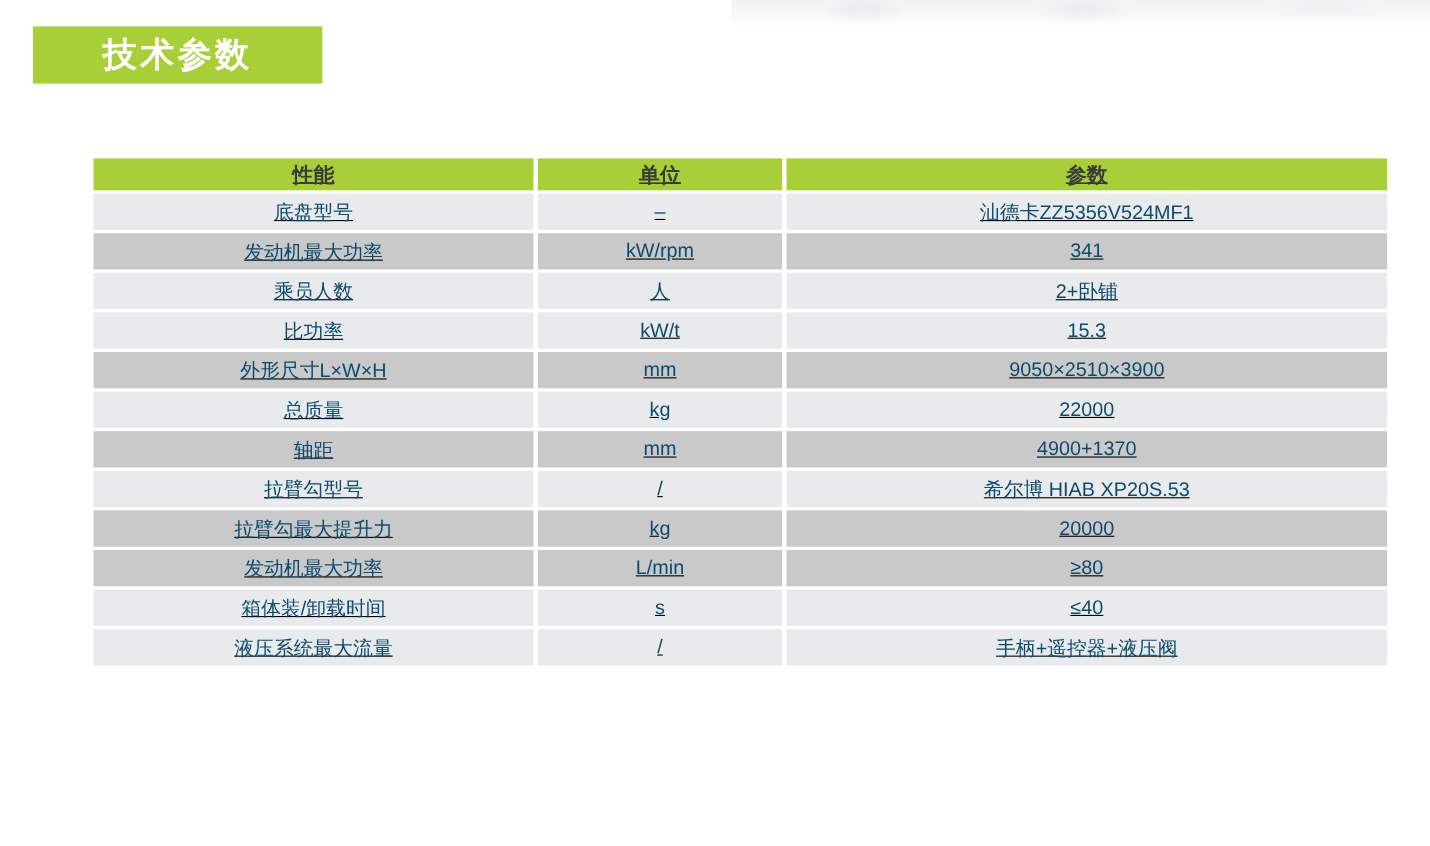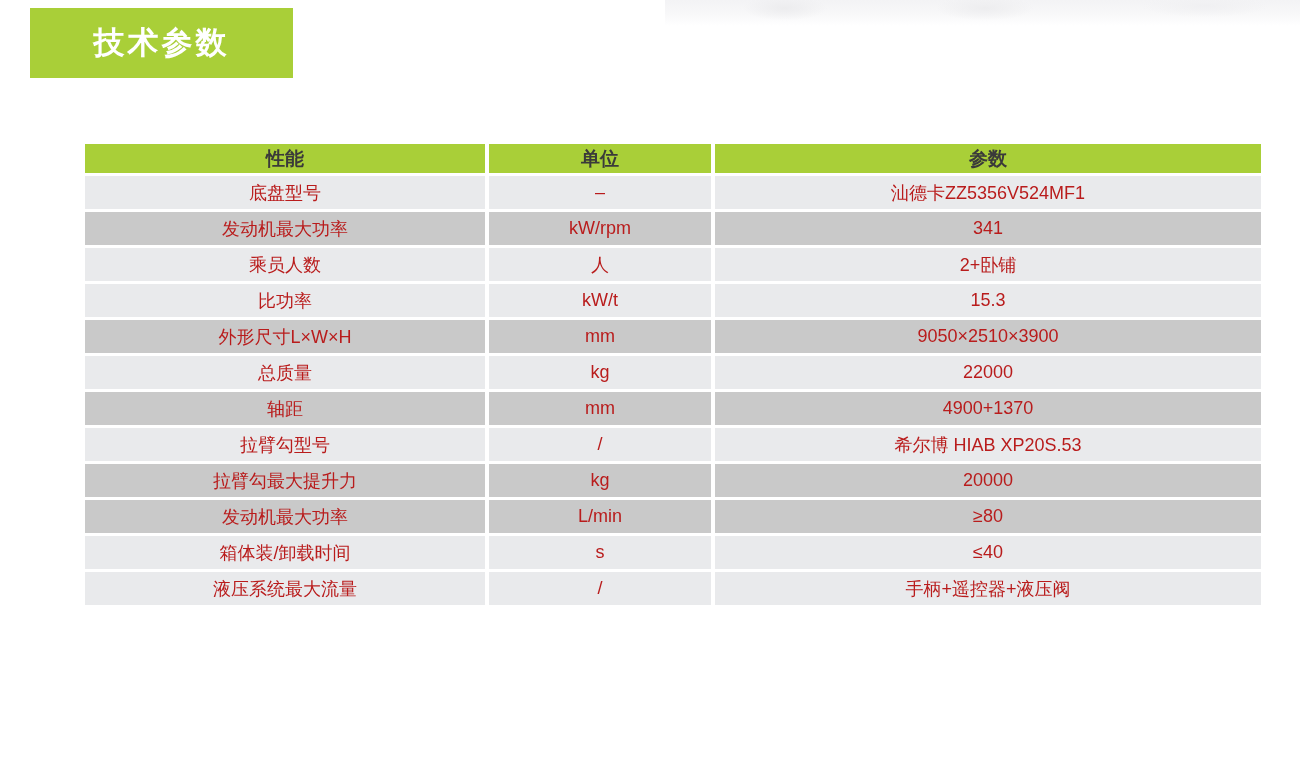--- a/index.html
+++ b/index.html
@@ -13,46 +13,47 @@
   
   .watermark {
     position: absolute; left: 665px; top: 0; width: 635px; height: 26px;
     background:
       radial-gradient(ellipse 60px 18px at 120px 8px, #ececee 0%, rgba(236,236,238,0) 70%),
       radial-gradient(ellipse 70px 18px at 320px 8px, #ededef 0%, rgba(237,237,239,0) 70%),
       radial-gradient(ellipse 90px 16px at 540px 6px, #f0f0f2 0%, rgba(240,240,242,0) 70%),
       linear-gradient(180deg, #f3f3f5 0%, #f8f8f9 55%, #ffffff 100%);
   }
   .title-badge {
-    position: absolute; left: 30px; top: 8px;
-    width: 263px; height: 70px;
+    position: absolute; left: 30px; top: 24px;
+    width: 263px; height: 52px;
     background: #a9cf38;
     color: #ffffff;
     font-size: 31px; font-weight: bold;
     letter-spacing: 3px;
     display: flex; align-items: center; justify-content: center;
   }
   table.spec-table {
     position: absolute; left: 81px; top: 141px;
     width: 1184px;
     border-collapse: separate;
     border-spacing: 4px 3px;
     table-layout: fixed;
+    text-decoration: underline;
   }
   .spec-table th {
     background: #a9cf38;
     height: 29px;
     font-size: 19px; font-weight: bold;
     color: #3a3a3a;
     text-align: center; vertical-align: middle;
   }
   .spec-table td {
     height: 33px;
     font-size: 18px;
-    color: #b91c1c;
+    color: #0c4a6e;
     text-align: center; vertical-align: middle;
   }
   .spec-table tr.light td { background: #e9eaec; }
   .spec-table tr.dark td  { background: #c9c9c9; }
 </style>
 </head>
 <body>
 
 <div class="watermark"></div>
 

